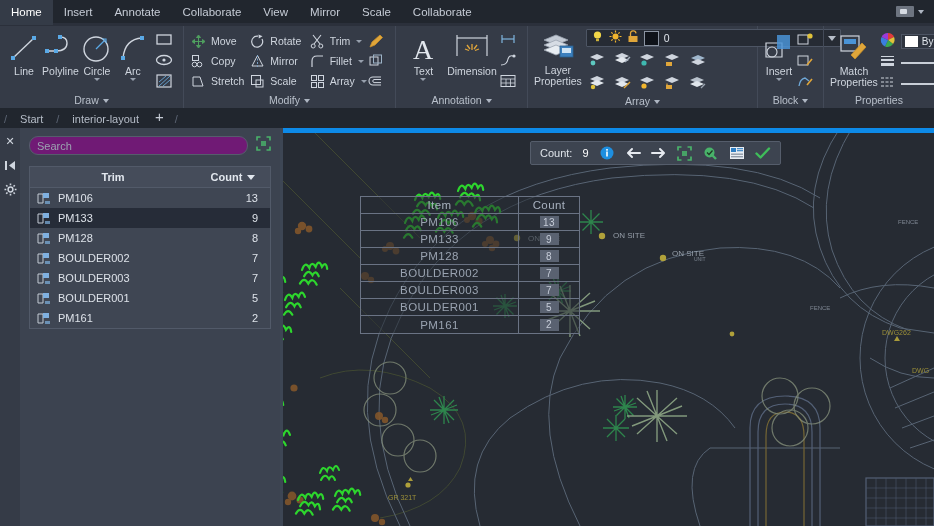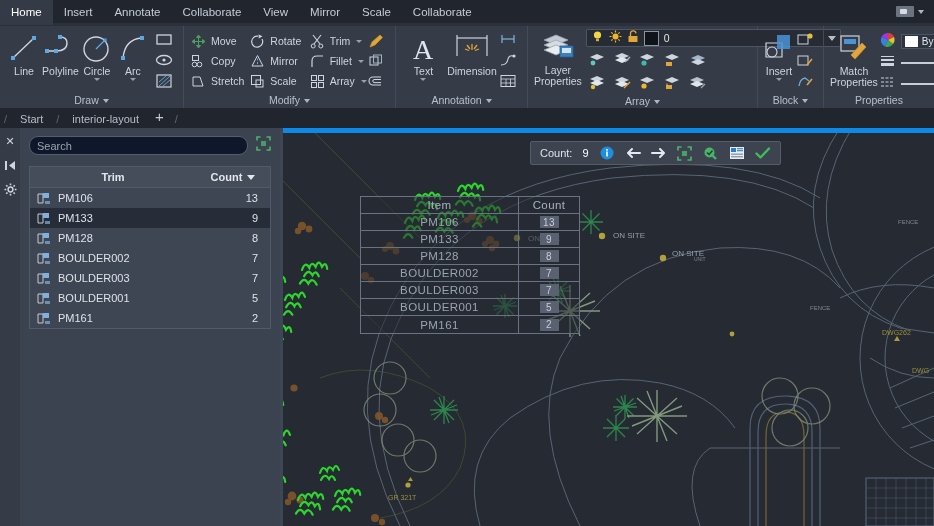--- a/index.html
+++ b/index.html
@@ -133,21 +133,21 @@
     display:flex;
   }
   .palette-strip{
     width:20px;height:398px;background:#353b47;
     display:flex;flex-direction:column;align-items:center;padding-top:6px;gap:10px;
   }
   .strip-ico{width:14px;height:14px;display:flex;align-items:center;justify-content:center;color:#cfd5de;}
   .palette-main{flex:1;padding:8px 9px 0 9px;box-sizing:border-box;}
   .searchrow{display:flex;align-items:center;gap:8px;}
   .searchbox{
-    flex:1;height:19px;background:#0f172a;border:1px solid #555d6c;border-radius:9px;
+    flex:1;height:19px;background:#701a75;border:1px solid #555d6c;border-radius:9px;
     display:flex;align-items:center;padding:0 7px;box-sizing:border-box;
   }
   .searchbox .ph{font-size:11px;color:#9ba3b0;}
   .list-wrap{margin-top:11px;border:1px solid #525a69;background:#3f4653;box-sizing:border-box;}
   .list-head{
     height:20px;display:flex;align-items:center;background:#454c5a;
     border-bottom:1px solid #525a69;font-size:11px;color:#e2e7ee;font-weight:bold;
   }
   .lh-name{flex:1;text-align:center;}
   .lh-count{width:74px;display:flex;align-items:center;justify-content:center;gap:5px;}

